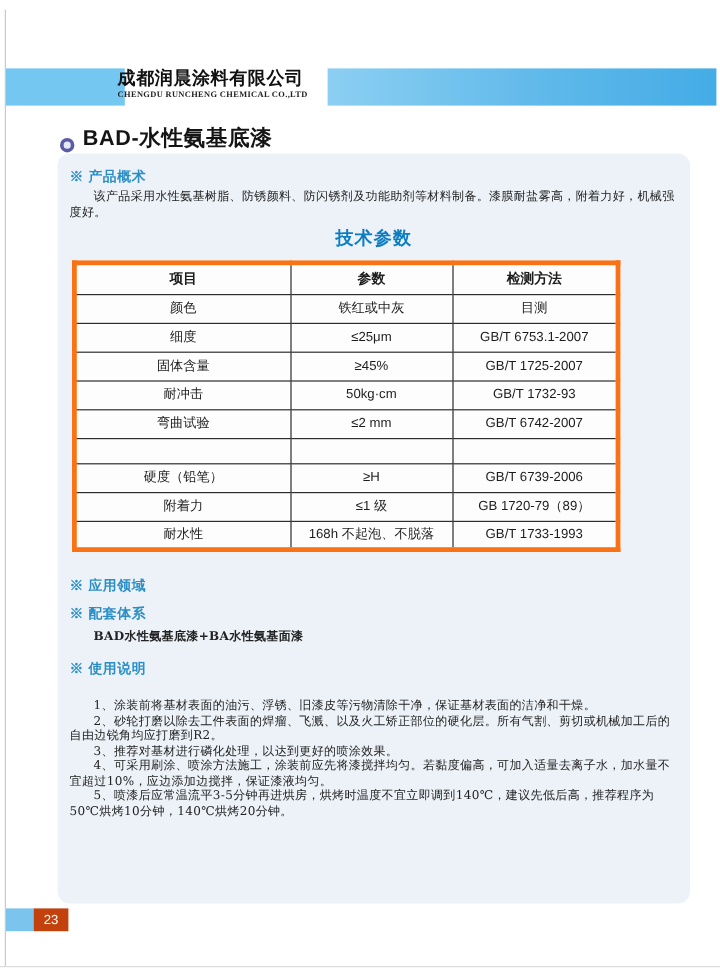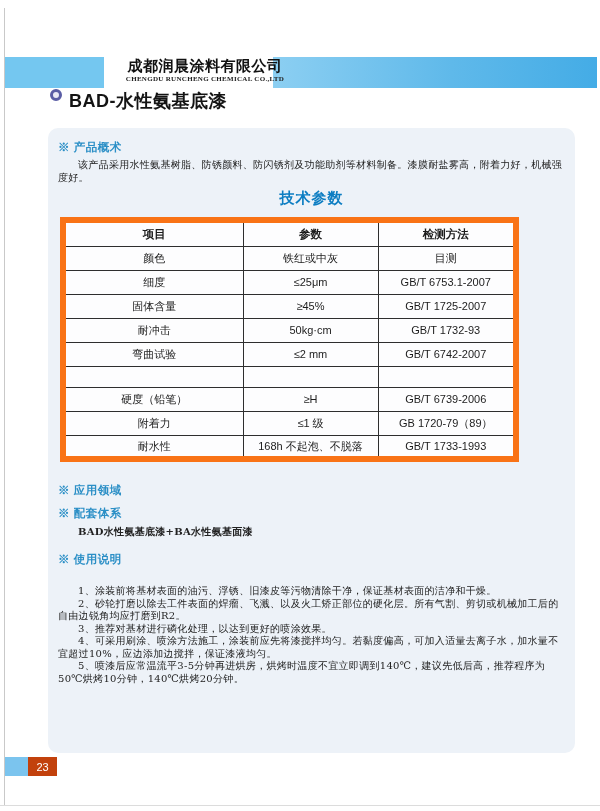--- a/index.html
+++ b/index.html
@@ -9,42 +9,42 @@
     font-family:"Liberation Sans", sans-serif; color:#1c1c1c;
   }
   
   .left-rule { position:absolute; left:4px; top:8px; width:1px; height:797px; background:#c9c9c9; }
   .bottom-rule { position:absolute; left:0; top:805px; width:600px; height:1px; background:#dcdcdc; }
 
   
   .hdr-bar-left { position:absolute; left:5px; top:57px; width:99px; height:31px; background:#74c7f0; }
   .hdr-bar-right { position:absolute; left:273px; top:57px; width:324px; height:31px;
     background:linear-gradient(90deg,#8ccff2 0%,#5fb9ea 55%,#44ace6 100%); }
-  .company { position:absolute; left:122px; top:57px; width:166px; height:32px; text-align:center; }
+  .company { position:absolute; left:98px; top:57px; width:166px; height:32px; text-align:left; }
   .company-cn { font-size:15px; font-weight:bold; letter-spacing:0.5px; color:#111; line-height:18px; white-space:nowrap; }
   .company-en { font-family:"Liberation Serif", serif; font-size:7px; font-weight:bold; color:#222;
     letter-spacing:0.3px; line-height:9px; white-space:nowrap; }
 
   
-  .page-title-row { position:absolute; left:50px; top:89px; height:24px; display:flex; align-items:flex-start; }
+  .page-title-row { position:absolute; left:50px; top:103px; height:24px; display:flex; align-items:flex-end; }
   .ring-icon { width:12px; height:12px; border:3px solid #5a5da5; background:#e9e9f5; border-radius:50%; margin-right:7px; }
   .page-title { font-size:18px; font-weight:bold; color:#141414; letter-spacing:0.5px; }
 
   
   .panel { position:absolute; left:48px; top:128px; width:527px; height:625px;
     background:#edf2f8; border-radius:10px; padding:12px 10px 0 10px; }
 
   .sec-heading { font-size:11.5px; font-weight:bold; color:#2b8fc6; letter-spacing:0.5px; }
   .body-text { font-family:"DejaVu Serif", serif; font-size:10px; line-height:12.5px; color:#222;
     text-indent:2em; margin-top:4px; letter-spacing:0.3px; }
 
   .tech-title { margin-top:5px; text-align:center; font-size:15px; font-weight:bold; color:#0c7dc2; letter-spacing:1px; }
 
   table.params { border-collapse:collapse; margin:9px auto 0 2px; width:453px; background:#fdfdfe;
-    border:6px solid #f97316; table-layout:fixed; }
+    border:4px solid #f97316; table-layout:fixed; }
   table.params th, table.params td { border:1px solid #2e2e2e; text-align:center; vertical-align:middle;
     font-size:11px; color:#1c1c1c; padding:2px 3px; line-height:14px; }
   table.params th { height:26px; font-size:11.5px; font-weight:bold; }
   table.params td { height:24px; }
   tr.row-empty td { height:21px; }
 
   .sec-app { margin-top:21px; }
   .sec-sys { margin-top:8px; }
   .sys-text { font-family:"DejaVu Serif", serif; font-size:10px; font-weight:bold; color:#222;
     margin-top:4px; padding-left:2em; letter-spacing:0.3px; }

